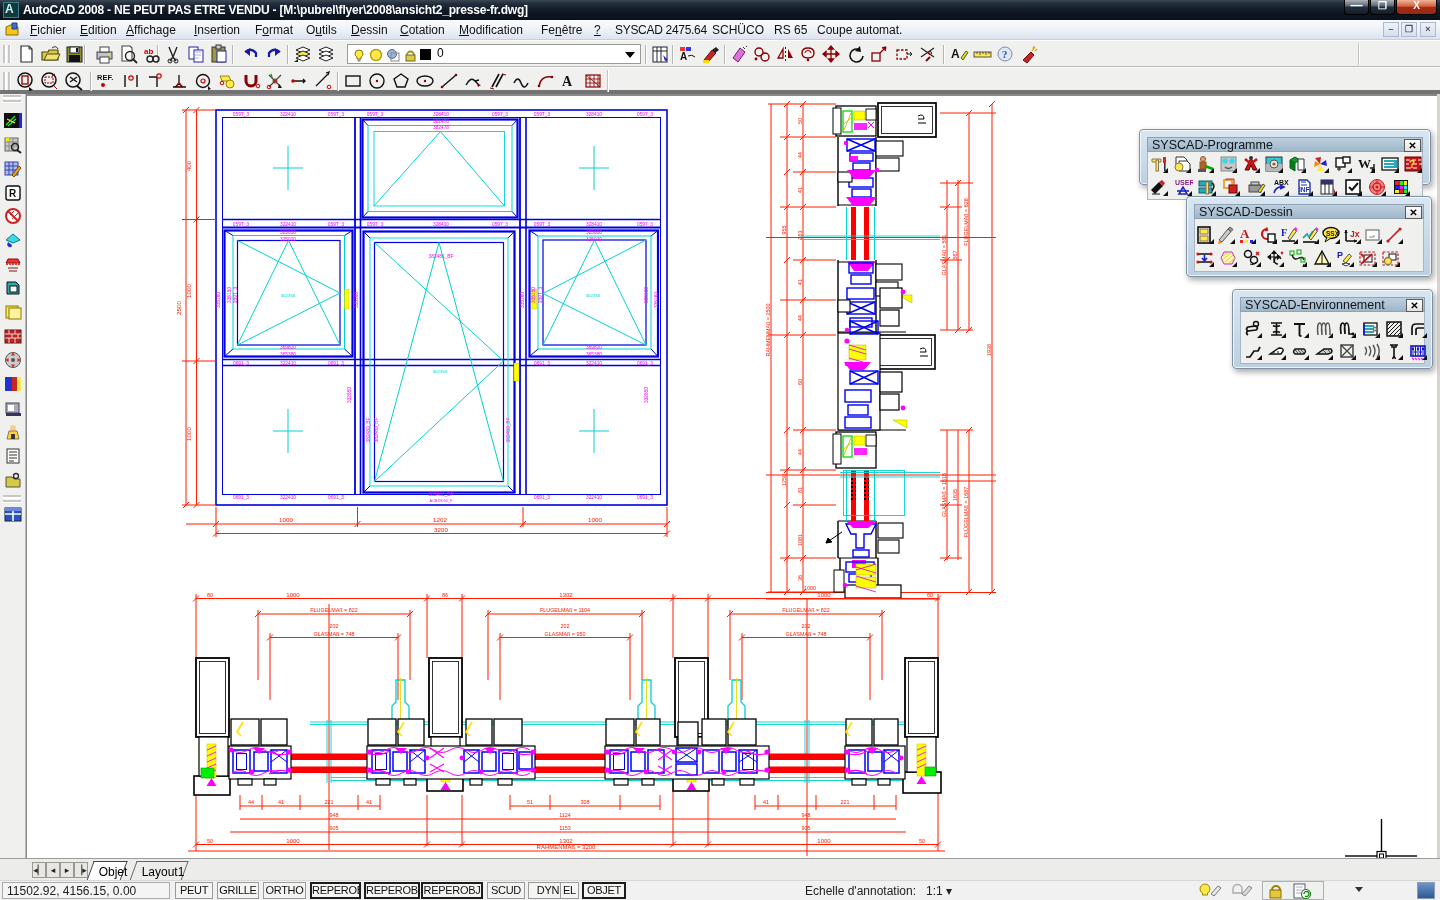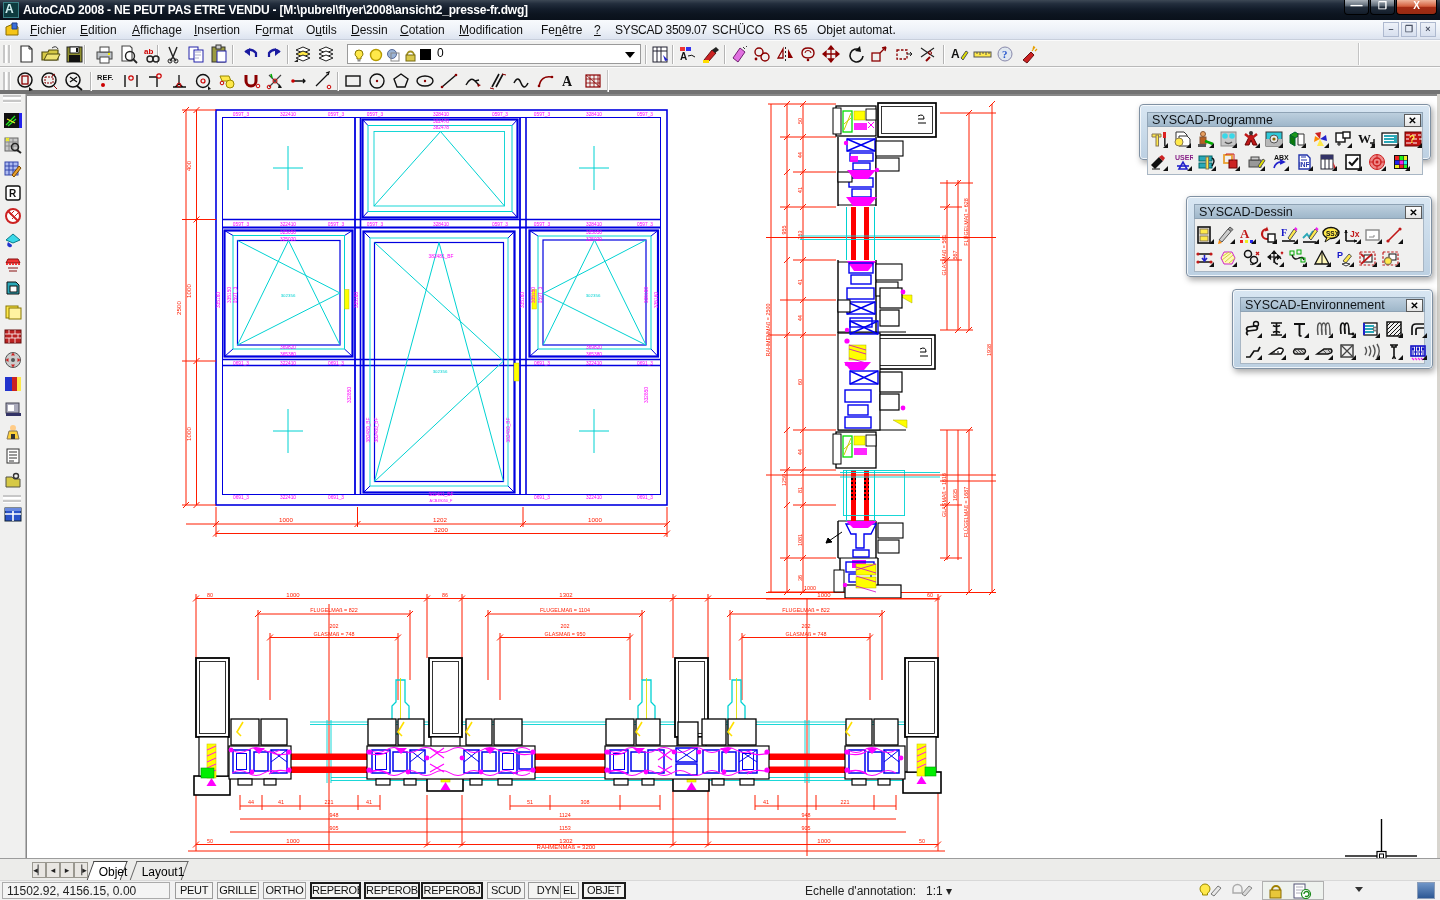--- a/index.html
+++ b/index.html
@@ -78,33 +78,33 @@
         <span>X</span>
       </div>
   </div>
   <div id="menu">
     <svg id="mdoc" viewBox="0 0 17 17">
         <path d="M2 6 L9 3 L14 6 L14 14 L2 14 Z" fill="#f5c518" stroke="#8a6d00"></path>
         <path d="M8 2 L13 2 L13 8 L8 8 Z" fill="#3a6fd8" stroke="#1d3f8a"></path>
       </svg>
     <span class="mi" style="left:30px"><u>F</u>ichier</span>
     <span class="mi" style="left:80px"><u>E</u>dition</span>
-    <span class="mi" style="left:132px"><u>A</u>ffichage</span>
+    <span class="mi" style="left:126px"><u>A</u>ffichage</span>
     <span class="mi" style="left:194px"><u>I</u>nsertion</span>
     <span class="mi" style="left:255px">F<u>o</u>rmat</span>
     <span class="mi" style="left:306px">O<u>u</u>tils</span>
     <span class="mi" style="left:351px"><u>D</u>essin</span>
     <span class="mi" style="left:400px"><u>C</u>otation</span>
     <span class="mi" style="left:459px"><u>M</u>odification</span>
     <span class="mi" style="left:541px">Fe<u>n</u>être</span>
     <span class="mi" style="left:594px"><u>?</u></span>
-    <span class="mi" style="left:615px;letter-spacing:-0.3px">SYSCAD 3509.07</span>
+    <span class="mi" style="left:615px;letter-spacing:-0.3px">SYSCAD 2475.64</span>
     <span class="mi" style="left:712px">SCHÜCO</span>
     <span class="mi" style="left:774px">RS 65</span>
-    <span class="mi" style="left:817px">Objet automat.</span>
+    <span class="mi" style="left:817px">Coupe automat.</span>
     <div class="mdib" style="left:1383px">–</div>
     <div class="mdib" style="left:1401px">❐</div>
     <div class="mdib" style="left:1420px">×</div>
   </div>
   <div class="tbrow" id="tb1">
       <span class="grip" style="left:5px"></span>
       <span class="tsep" style="left:84px"></span>
       <span class="tsep" style="left:157px"></span>
       <span class="tsep" style="left:232px"></span>
       <span class="tsep" style="left:287px"></span>
@@ -1225,21 +1225,21 @@
     <g stroke="#000" stroke-width="1.4" fill="none">
       <line x1="1345" y1="856" x2="1377" y2="856"></line>
           <line x1="1386" y1="856" x2="1417" y2="856"></line>
       <line x1="1381.5" y1="819" x2="1381.5" y2="851"></line>
       <rect x="1377" y="851.5" width="9" height="9" stroke-width="1.2"></rect>
       <rect x="1379.5" y="854" width="4" height="4" stroke-width="1"></rect>
     </g>
   </svg>
   </div>
   <div id="rstrip"></div>
-    <div class="pal" id="pal1" style="left:1139px;top:104px;width:292px;height:56px">
+    <div class="pal" id="pal1" style="left:1139px;top:129px;width:292px;height:56px">
       <div class="ptitle">SYSCAD-Programme<span class="px">✕</span></div>
       <div class="pbody" style="top:22px;height:48px"></div>
       <span class="pic" style="left:8.5px;top:24px"><svg width="20" height="20" viewBox="0 0 20 20">
           <path d="M3 5 h9 v3 h-9 Z" fill="#ffe94a" stroke="#875"></path>
           <rect x="7" y="6" width="2.5" height="11" fill="#ffe94a" stroke="#875"></rect>
           <rect x="14" y="3" width="3" height="6" fill="#d22"></rect>
           <rect x="15" y="9" width="1.6" height="8" fill="#333"></rect>
           <path d="M14 19 l5 0 l0 -5 Z" fill="#111"></path>
         </svg></span>
       <span class="pic" style="left:31.6px;top:24px"><svg width="20" height="20" viewBox="0 0 20 20">

